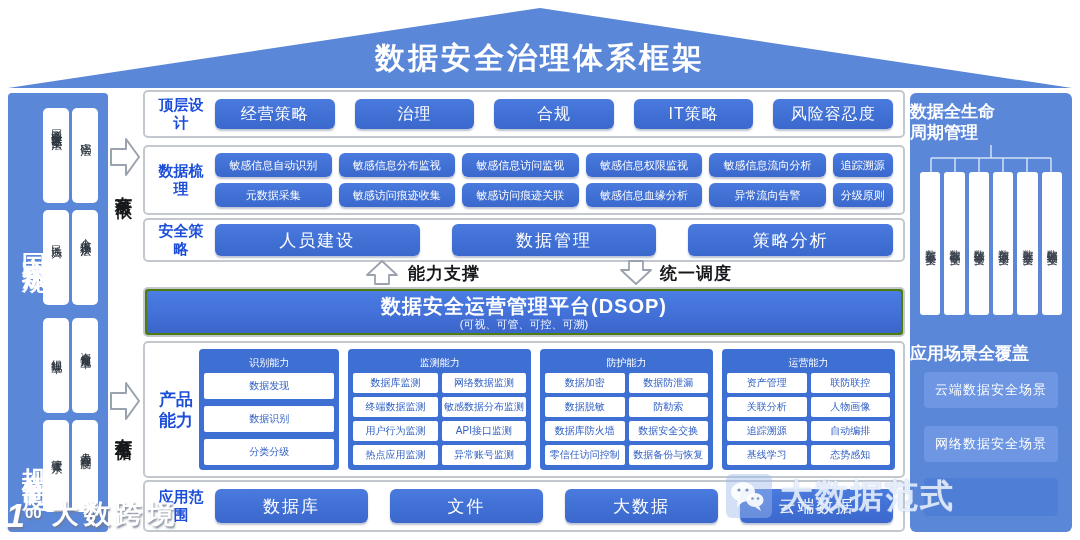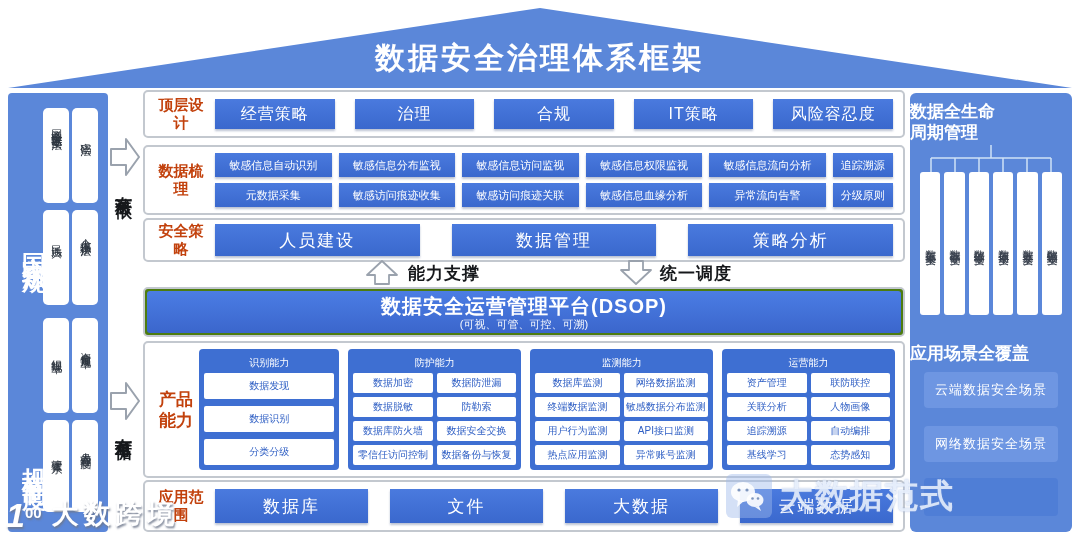--- a/index.html
+++ b/index.html
@@ -9,24 +9,24 @@
   }
   
   .roof{position:absolute;left:8px;top:8px;width:1064px;height:80px;background:#5b87d9;
         clip-path:polygon(50% 0,100% 100%,0 100%);}
   .roof-title{position:absolute;left:0;top:38px;width:100%;text-align:center;color:#fff;
         font-size:30px;font-weight:bold;letter-spacing:3px;}
   
   .vtext{writing-mode:vertical-rl;text-orientation:upright;}
   .row-box{position:absolute;left:143px;width:762px;background:#fff;border:2px solid #c3c8cf;
         border-radius:5px;box-sizing:border-box;display:flex;align-items:center;padding:0 10px;}
-  .row-label{width:52px;flex:0 0 52px;font-size:15px;font-weight:bold;color:#c2410c;
+  .row-label{width:52px;flex:0 0 52px;font-size:15px;font-weight:bold;color:#1d4ed8;
         line-height:18px;text-align:center;}
   .btn{background:linear-gradient(180deg,#4a7ade,#3a68cd);color:#fff;display:flex;
-        align-items:center;justify-content:center;border-radius:0;
+        align-items:center;justify-content:center;border-radius:6px;
         box-shadow:0 2px 2px rgba(60,80,130,.35);}
   
   .left-panel{position:absolute;left:8px;top:93px;width:100px;height:439px;background:#5b87d9;
         border-radius:4px;}
   .lp-label{position:absolute;color:#fff;font-weight:bold;font-size:24px;letter-spacing:6px;}
   .law-box{position:absolute;width:26px;background:#fff;border-radius:5px;
         display:flex;align-items:center;justify-content:center;}
   .law-text{font-size:11px;line-height:13.5px;color:#2e3640;letter-spacing:1px;}
   .h5{height:70px}.h43{height:56px}.h3{height:44px}.h2{height:30px}
   
@@ -210,44 +210,44 @@
     </div>
     <div class="cap-cols">
       <div class="cap-col c0">
         <div class="cap-title">识别能力</div>
         <div class="cap-grid one">
           <div class="cap-item">数据发现</div>
           <div class="cap-item">数据识别</div>
           <div class="cap-item">分类分级</div>
         </div>
       </div>
+      <div class="cap-col c2">
+        <div class="cap-title">监测能力</div>
+        <div class="cap-grid">
+          <div class="cap-item">数据库监测</div>
+          <div class="cap-item">网络数据监测</div>
+          <div class="cap-item">终端数据监测</div>
+          <div class="cap-item">敏感数据分布监测</div>
+          <div class="cap-item">用户行为监测</div>
+          <div class="cap-item">API接口监测</div>
+          <div class="cap-item">热点应用监测</div>
+          <div class="cap-item">异常账号监测</div>
+        </div>
+      </div>
       <div class="cap-col c1">
         <div class="cap-title">防护能力</div>
         <div class="cap-grid">
           <div class="cap-item">数据加密</div>
           <div class="cap-item">数据防泄漏</div>
           <div class="cap-item">数据脱敏</div>
           <div class="cap-item">防勒索</div>
           <div class="cap-item">数据库防火墙</div>
           <div class="cap-item">数据安全交换</div>
           <div class="cap-item">零信任访问控制</div>
           <div class="cap-item">数据备份与恢复</div>
-        </div>
-      </div>
-      <div class="cap-col c2">
-        <div class="cap-title">监测能力</div>
-        <div class="cap-grid">
-          <div class="cap-item">数据库监测</div>
-          <div class="cap-item">网络数据监测</div>
-          <div class="cap-item">终端数据监测</div>
-          <div class="cap-item">敏感数据分布监测</div>
-          <div class="cap-item">用户行为监测</div>
-          <div class="cap-item">API接口监测</div>
-          <div class="cap-item">热点应用监测</div>
-          <div class="cap-item">异常账号监测</div>
         </div>
       </div>
       <div class="cap-col c3">
         <div class="cap-title">运营能力</div>
         <div class="cap-grid">
           <div class="cap-item">资产管理</div>
           <div class="cap-item">联防联控</div>
           <div class="cap-item">关联分析</div>
           <div class="cap-item">人物画像</div>
           <div class="cap-item">追踪溯源</div>

